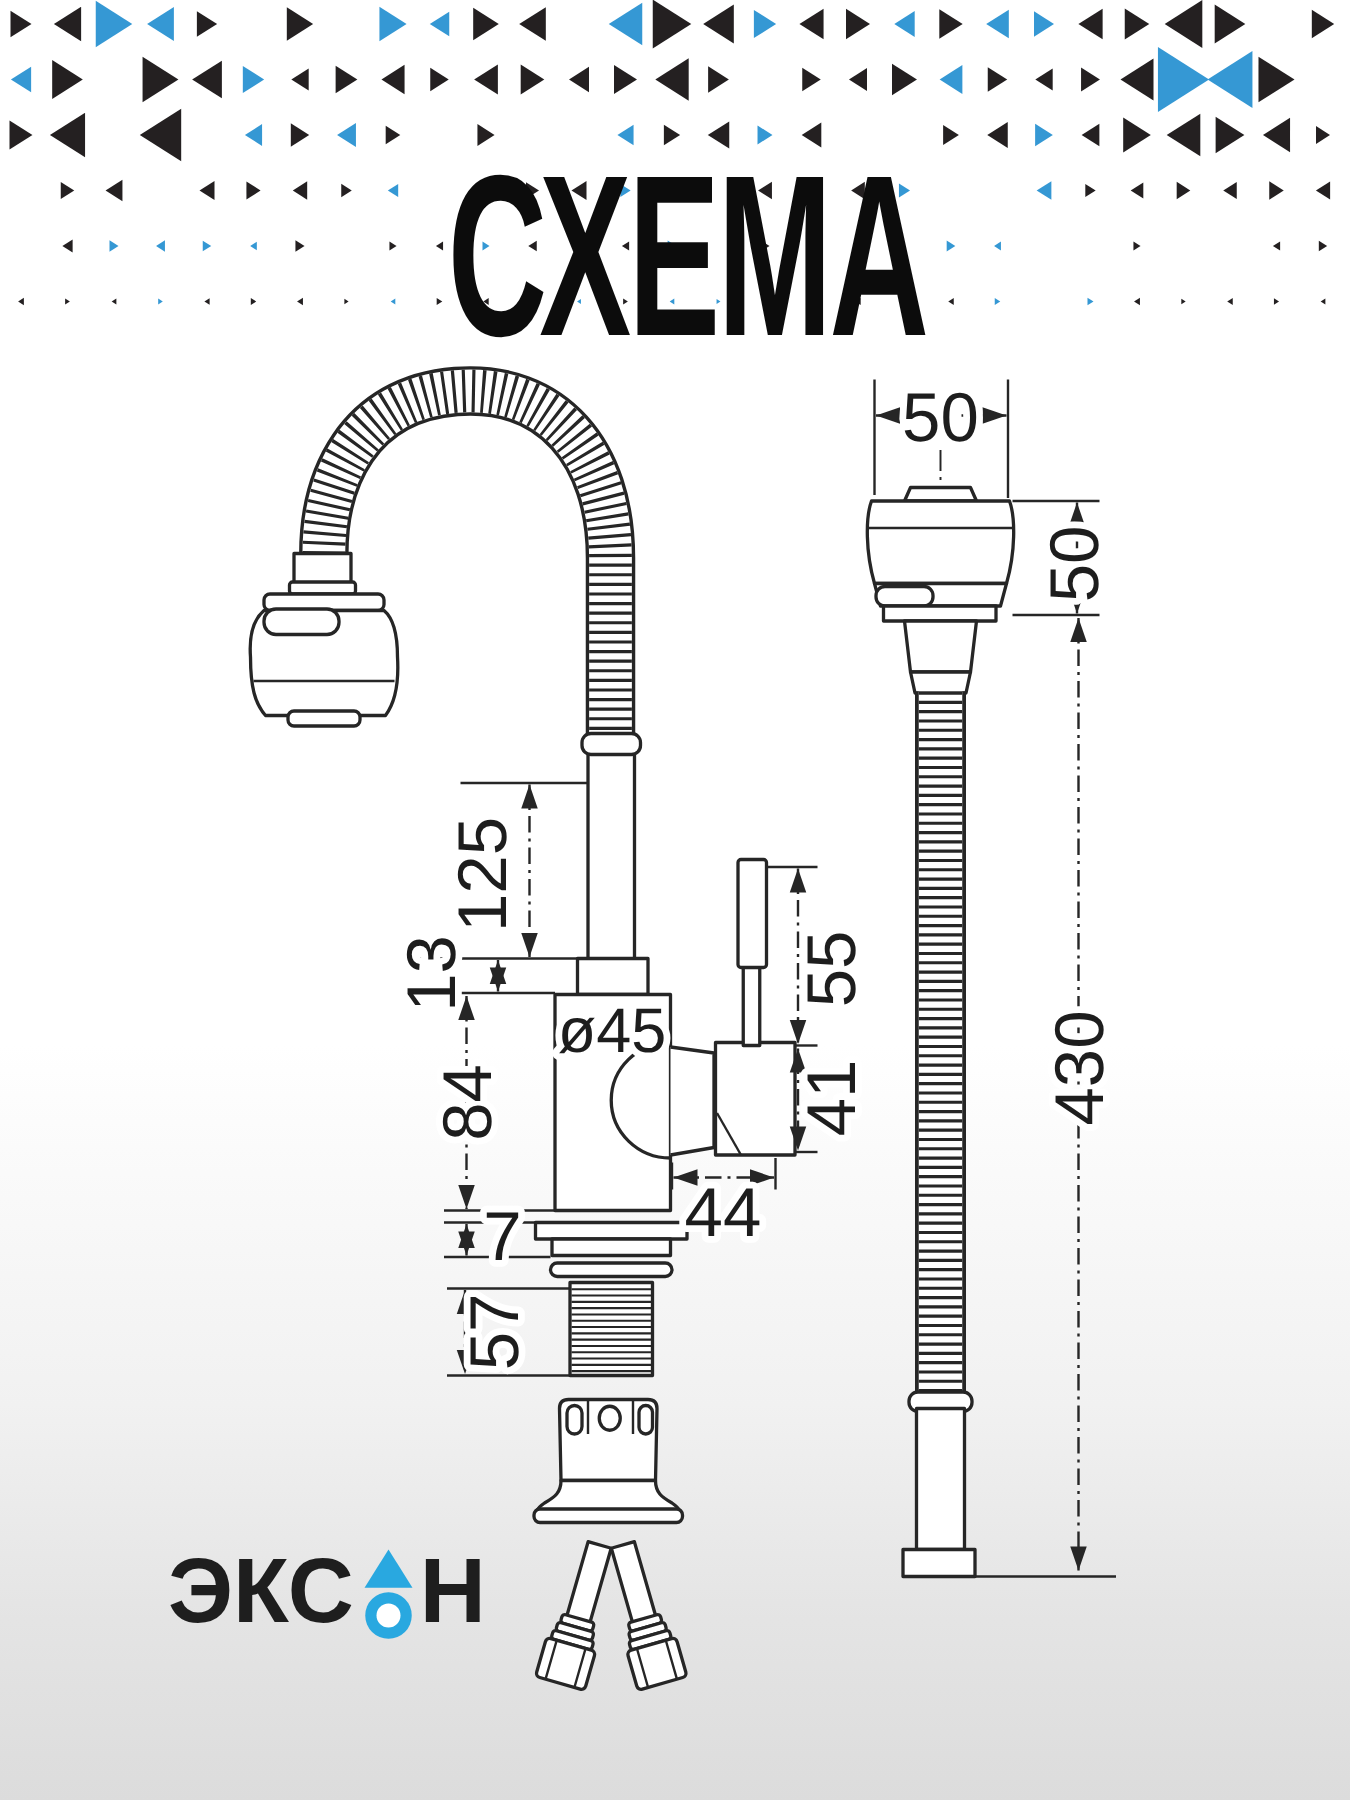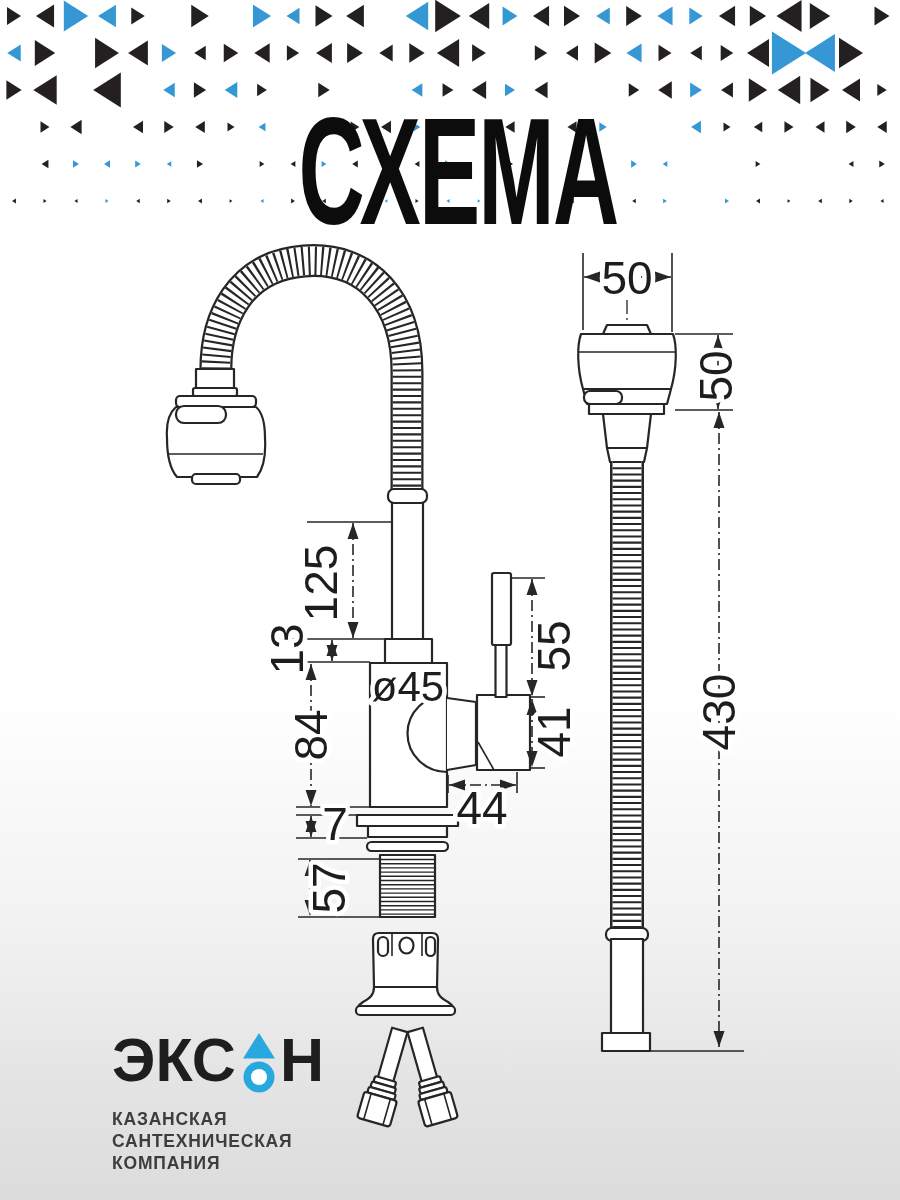--- a/index.html
+++ b/index.html
@@ -376,20 +376,15 @@
   <div class="logo">
     <div class="logo-name">
       <span>ЭКС</span>
       <svg class="logo-drop" width="40" height="64" viewBox="0 0 40 64">
         <path id="drop-apex" d="M20,1 L36,26.5 L4,26.5 Z" fill="#29a8e0"></path>
         <circle id="drop-ring-outer" cx="20" cy="45" r="15.5" fill="#29a8e0"></circle>
         <circle cx="20" cy="45" r="8" fill="#ffffff"></circle>
       </svg>
       <span>Н</span>
     </div>
-    <div class="logo-tagline">
-      <div>КАЗАНСКАЯ</div>
-      <div>САНТЕХНИЧЕСКАЯ</div>
-      <div>КОМПАНИЯ</div>
-    </div>
   </div>
 
 </div>
 
 </body></html>

